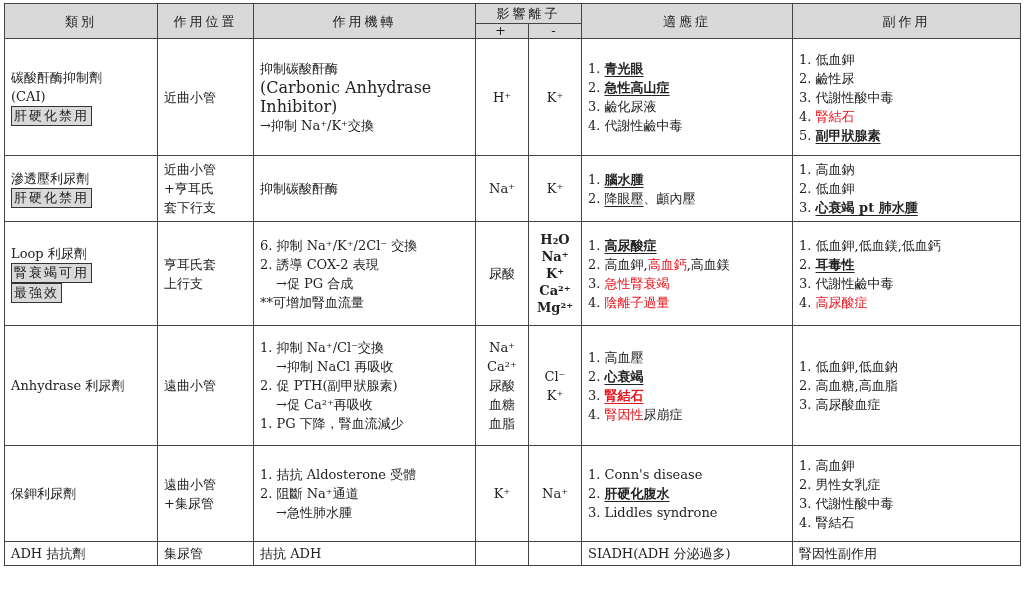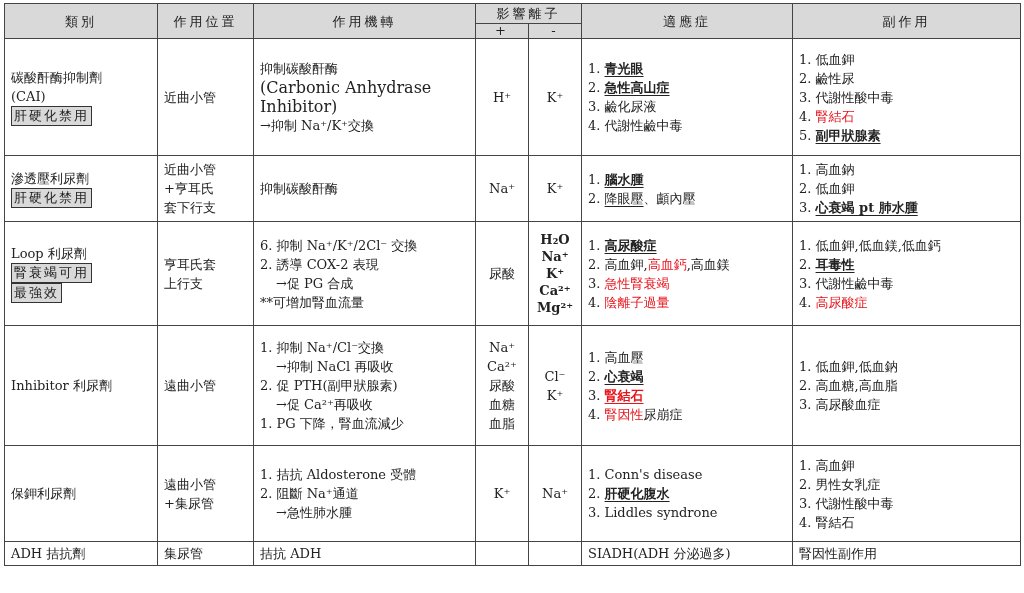--- a/index.html
+++ b/index.html
@@ -146,21 +146,21 @@
       <td>
           <div class="li"><span>1. </span><span class="">低血鉀,低血鎂,低血鈣</span></div>
           <div class="li"><span>2. </span><span class="b u">耳毒性</span></div>
           <div class="li"><span>3. </span><span class="">代謝性鹼中毒</span></div>
           <div class="li"><span>4. </span><span class="red">高尿酸症</span></div>
         </td>
     </tr>
 
     <tr style="height:120px">
       <td>
-          <div>Inhibitor 利尿劑</div>
+          <div>Anhydrase 利尿劑</div>
         </td>
       <td>
           <div>遠曲小管</div>
         </td>
       <td>
         <div>1. 抑制 Na⁺/Cl⁻交換</div>
         <div class="ind">→抑制 NaCl 再吸收</div>
         <div>2. 促 PTH(副甲狀腺素)</div>
         <div class="ind">→促 Ca²⁺再吸收</div>
         <div>1. PG 下降，腎血流減少</div>

